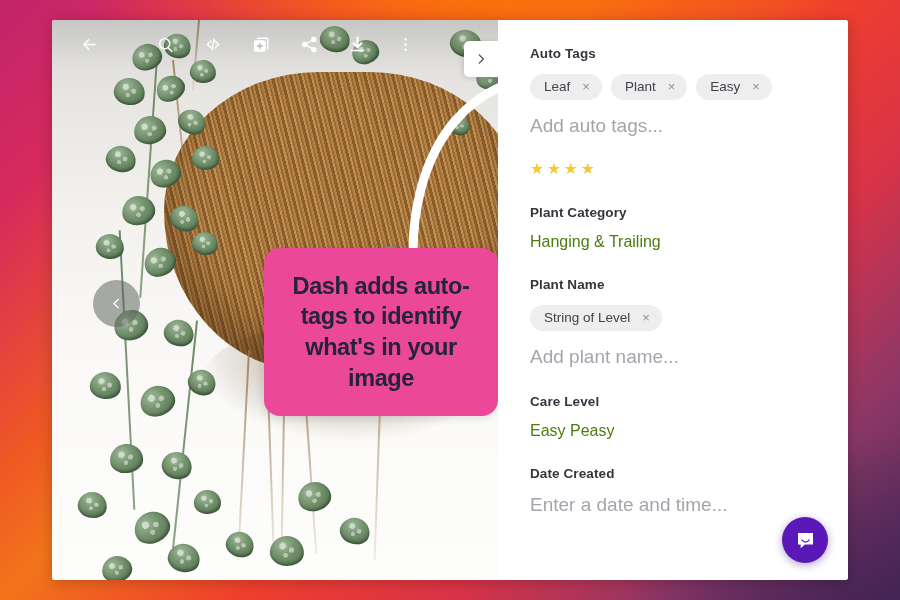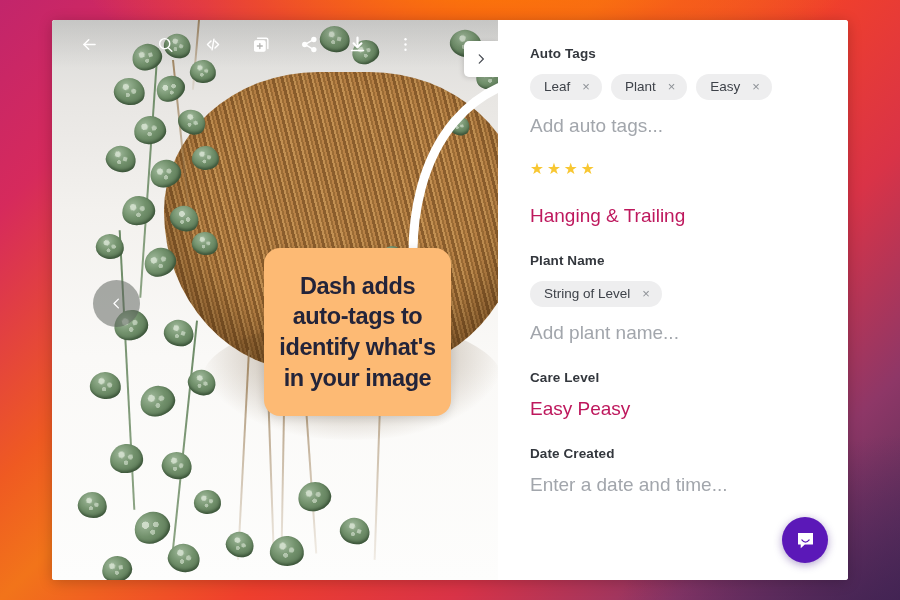--- a/index.html
+++ b/index.html
@@ -115,22 +115,22 @@
     position: absolute; left: 41px; top: 260px;
     width: 47px; height: 47px; border-radius: 50%;
     background: rgba(90,95,90,.52);
     display: flex; align-items: center; justify-content: center;
     cursor: pointer; z-index: 7;
   }
 
   
   #callout-card {
     position: absolute; left: 212px; top: 228px;
-    width: 187px; height: 168px;
-    background: #fdba74; border-radius: 16px;
+    width: 234px; height: 168px;
+    background: #ec4899; border-radius: 16px;
     display: flex; align-items: center; justify-content: center;
     padding: 10px 12px; z-index: 8;
     box-shadow: 0 2px 10px rgba(0,0,0,.12);
   }
   #callout-text {
     color: #23243a; font-weight: bold; font-size: 23.5px; line-height: 1.3;
     text-align: center; letter-spacing: -.4px;
   }
   #callout-arrow { position: absolute; left: 355px; top: 45px; z-index: 8; }
 
@@ -150,21 +150,21 @@
     background: #eeeeef; border-radius: 14px;
     padding: 5px 12px 6px 14px;
     font-size: 13.5px; color: #3e4249; cursor: pointer;
   }
   .chip-x {
     font-size: 13px; color: #8d9196; line-height: 1; cursor: pointer;
   }
   .placeholder-input {
     font-size: 19px; color: #a2a6ac; cursor: text;
   }
-  .value-text { font-size: 19px; color: #be185d; }
+  .value-text { font-size: 16px; color: #4d7c0f; }
   #star-rating { display: flex; gap: 3px; margin-top: -2px; }
   .star { font-size: 15.5px; color: #f8c732; line-height: 1; cursor: pointer; }
 
   
   #intercom-launcher {
     position: absolute; right: 20px; bottom: 17px;
     width: 46px; height: 46px; border-radius: 50%;
     background: #5b18b8;
     display: flex; align-items: center; justify-content: center;
     cursor: pointer; box-shadow: 0 2px 8px rgba(60,20,130,.4);
@@ -339,20 +339,21 @@
     <div class="field-group" style="margin-bottom:28px;">
       <div id="star-rating">
         <span class="star">★</span>
         <span class="star">★</span>
         <span class="star">★</span>
         <span class="star">★</span>
       </div>
     </div>
 
     <div class="field-group">
+      <div class="field-label">Plant Category</div>
       <div class="value-text">Hanging &amp; Trailing</div>
     </div>
 
     <div class="field-group">
       <div class="field-label">Plant Name</div>
       <div class="chip-row">
         <span class="chip">
           <span>String of Level</span>
           <span class="chip-x">×</span>
         </span>

